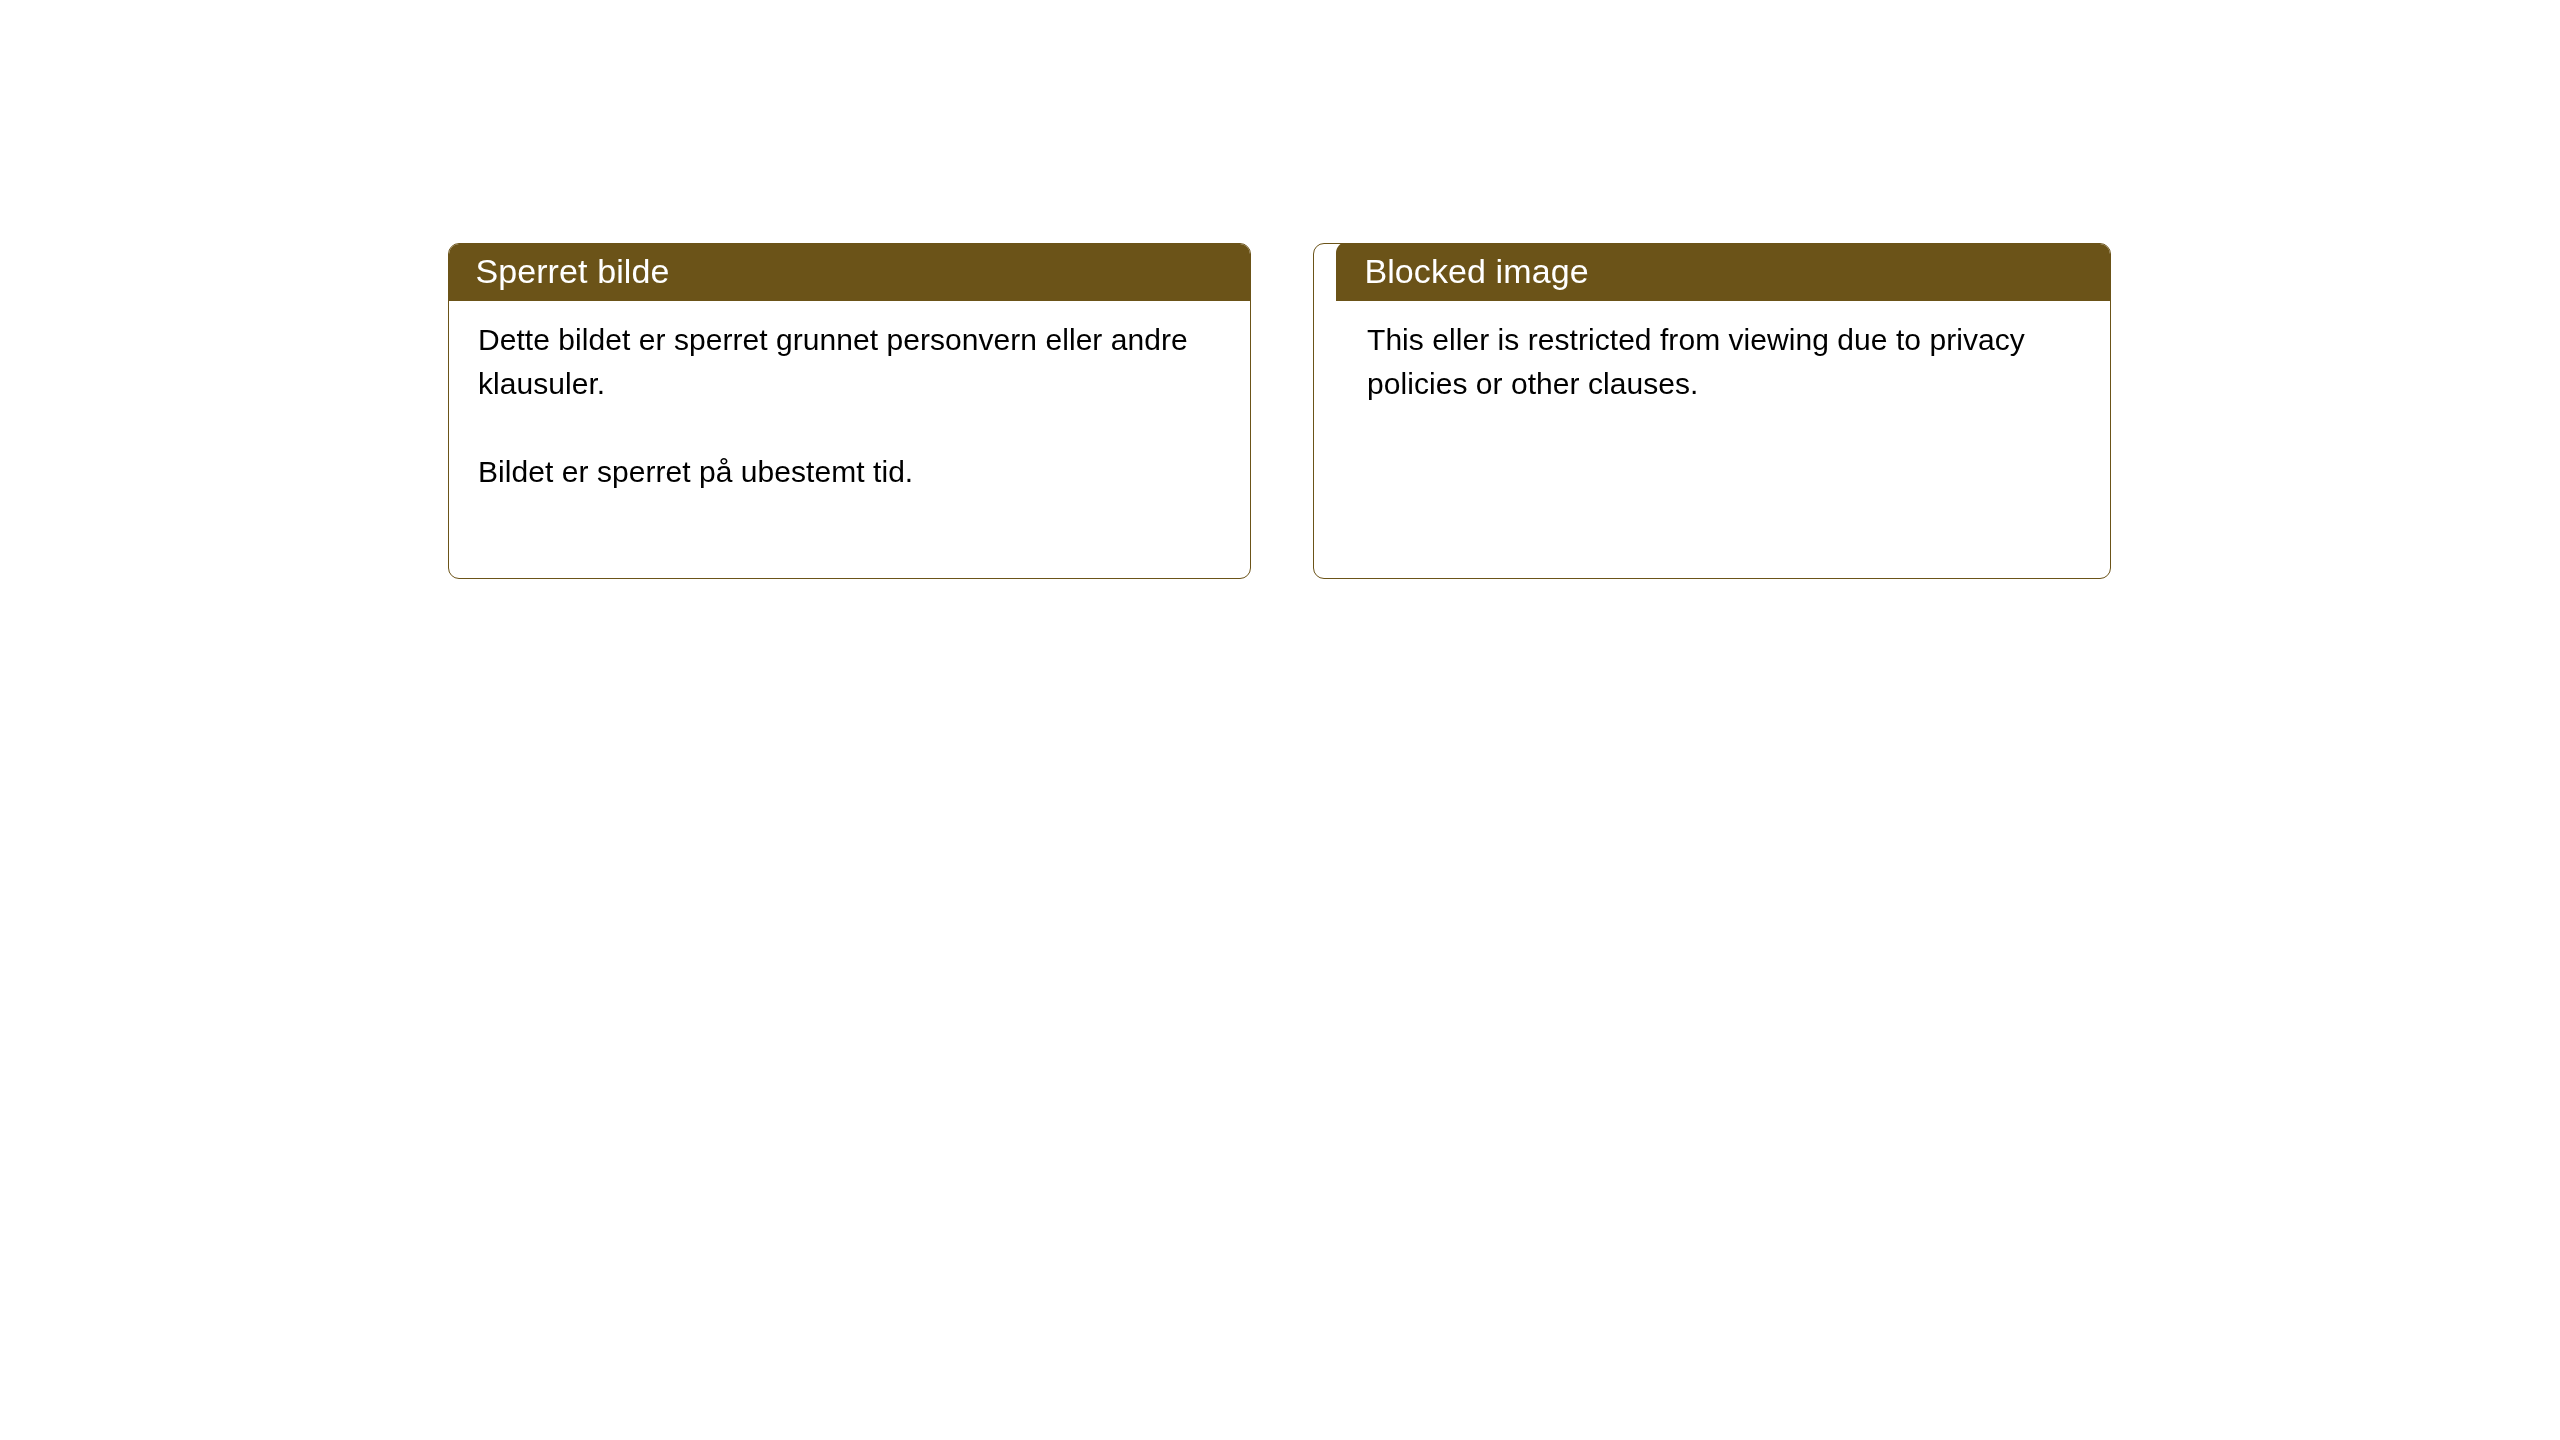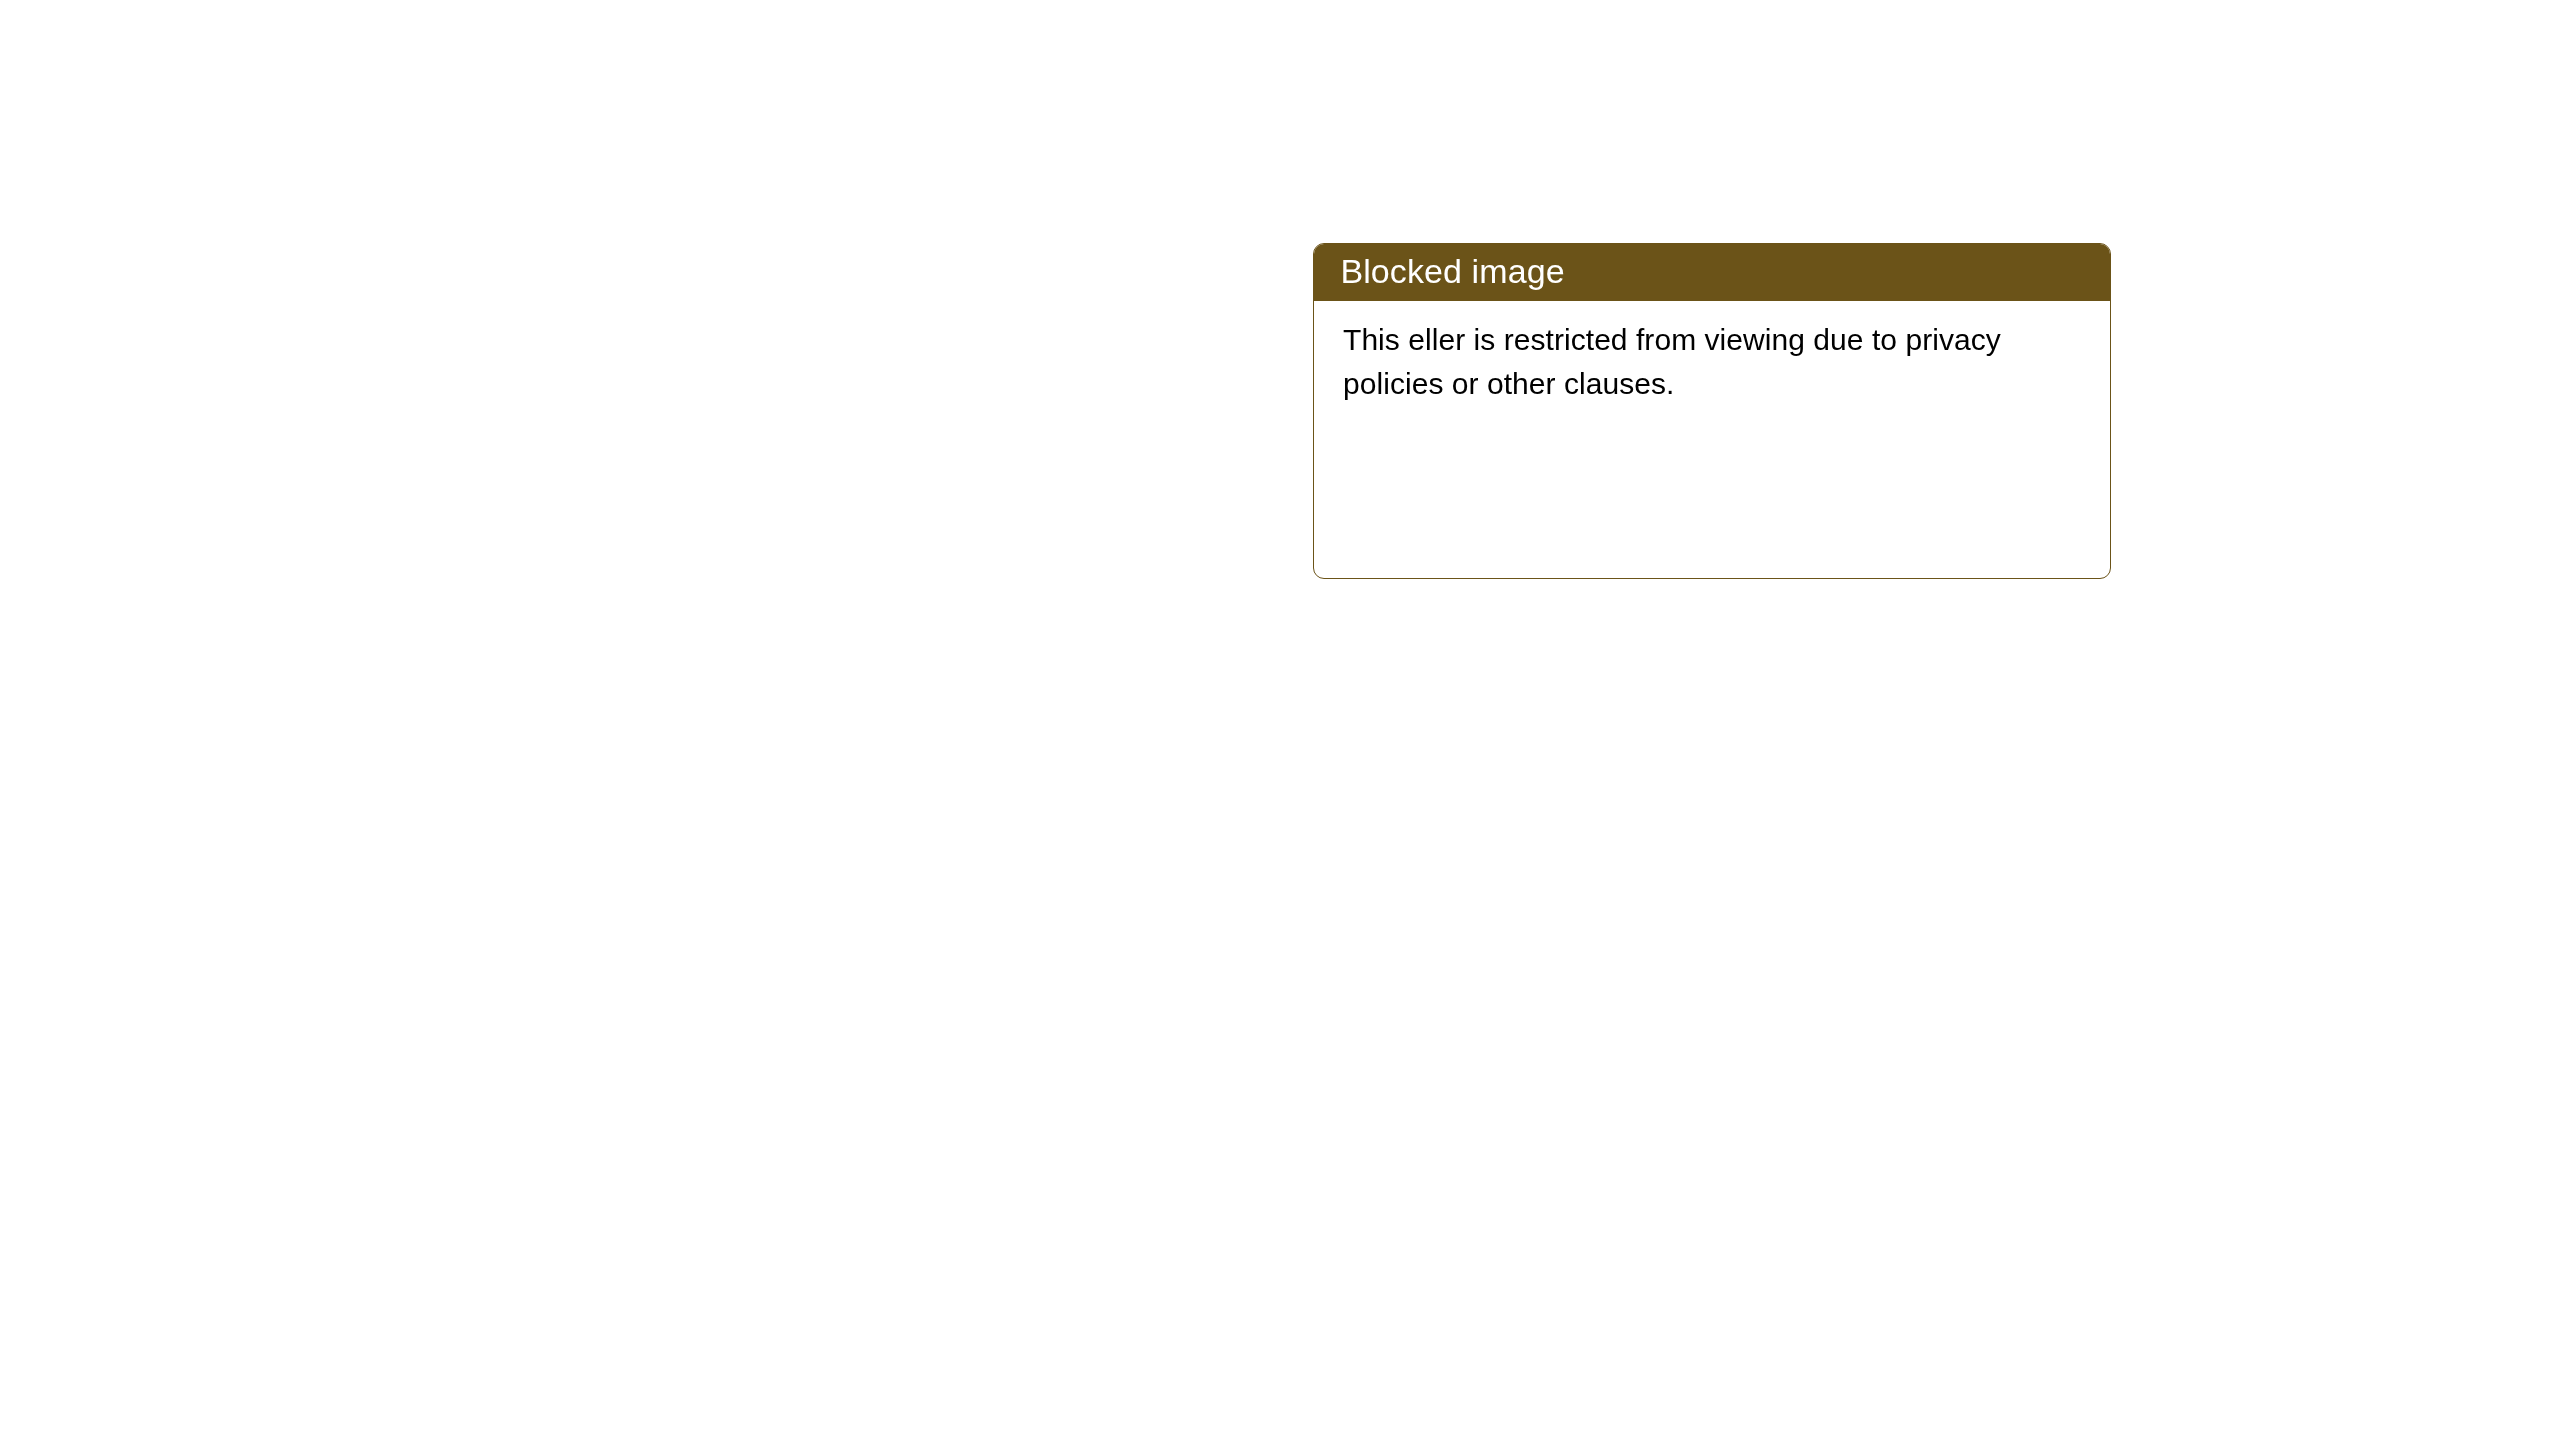--- a/index.html
+++ b/index.html
@@ -38,20 +38,21 @@
     top: 243px;
     width: 803px;
     height: 336px;
   }
 
   .notice-card--en {
     left: 1313px;
     top: 243px;
     width: 798px;
     height: 336px;
+    padding-left: 24px;
   }
 
   .notice-header {
     box-sizing: border-box;
     height: 59px;
     background: #6b5318;
     margin: -1.6px -1.6px 0 -1.6px;
     border-top-left-radius: 11px;
     border-top-right-radius: 11px;
     padding: 0 0 0 28px;
@@ -85,20 +86,29 @@
 
   .notice-paragraph + .notice-paragraph {
     margin-top: 44px;
   }
 </style>
 </head>
 <body>
 
 <div class="canvas">
 
+  <section class="notice-card notice-card--no">
+    <header class="notice-header">
+      <span class="notice-title">Sperret bilde</span>
+    </header>
+    <div class="notice-body">
+      <p class="notice-paragraph">Dette bildet er sperret grunnet personvern eller andre klausuler.</p>
+      <p class="notice-paragraph">Bildet er sperret på ubestemt tid.</p>
+    </div>
+  </section>
 
   <section class="notice-card notice-card--en">
     <header class="notice-header">
       <span class="notice-title">Blocked image</span>
     </header>
     <div class="notice-body">
       <p class="notice-paragraph">This eller is restricted from viewing due to privacy policies or other clauses.</p>
     </div>
   </section>
 

